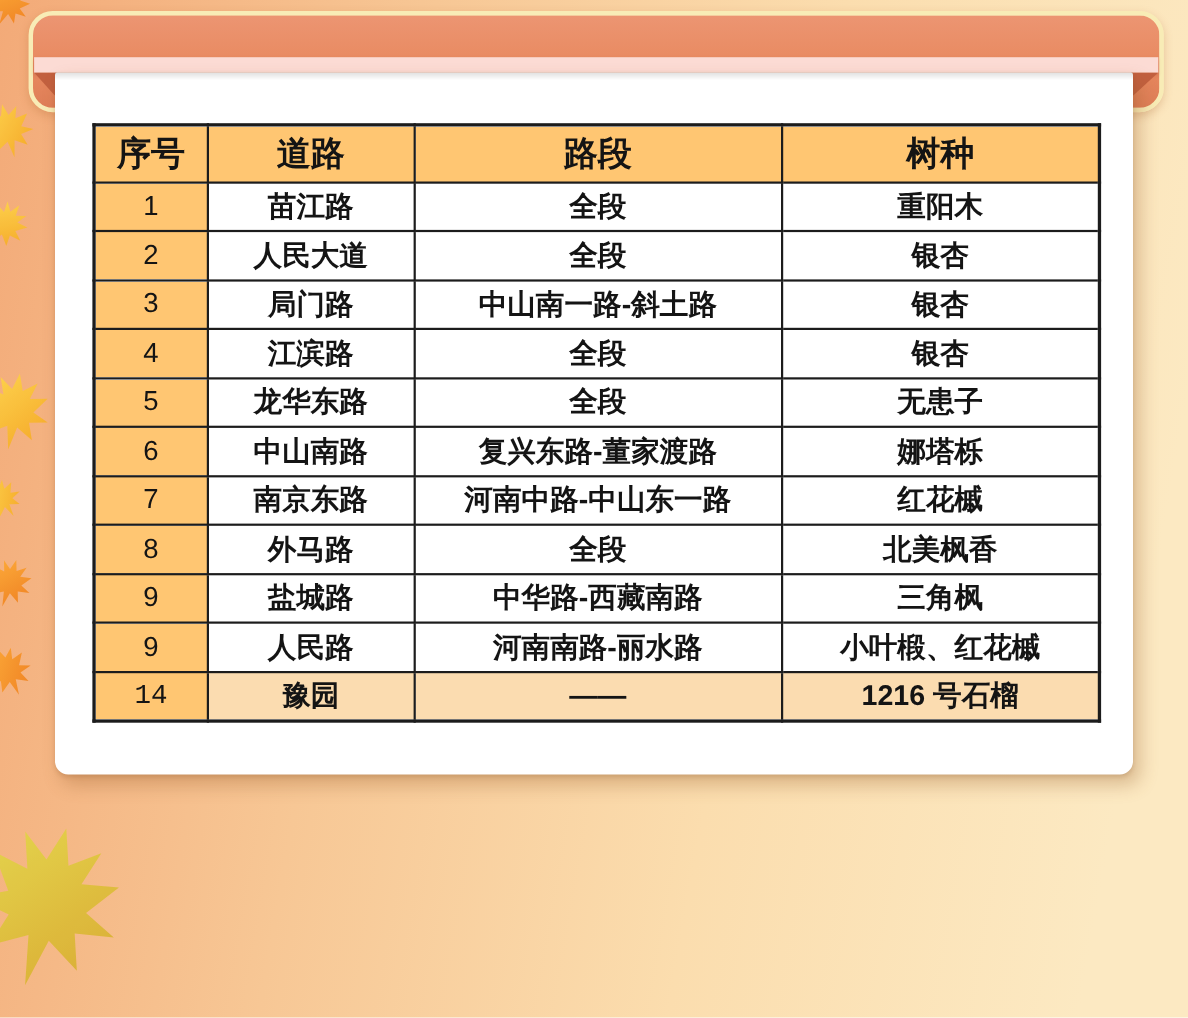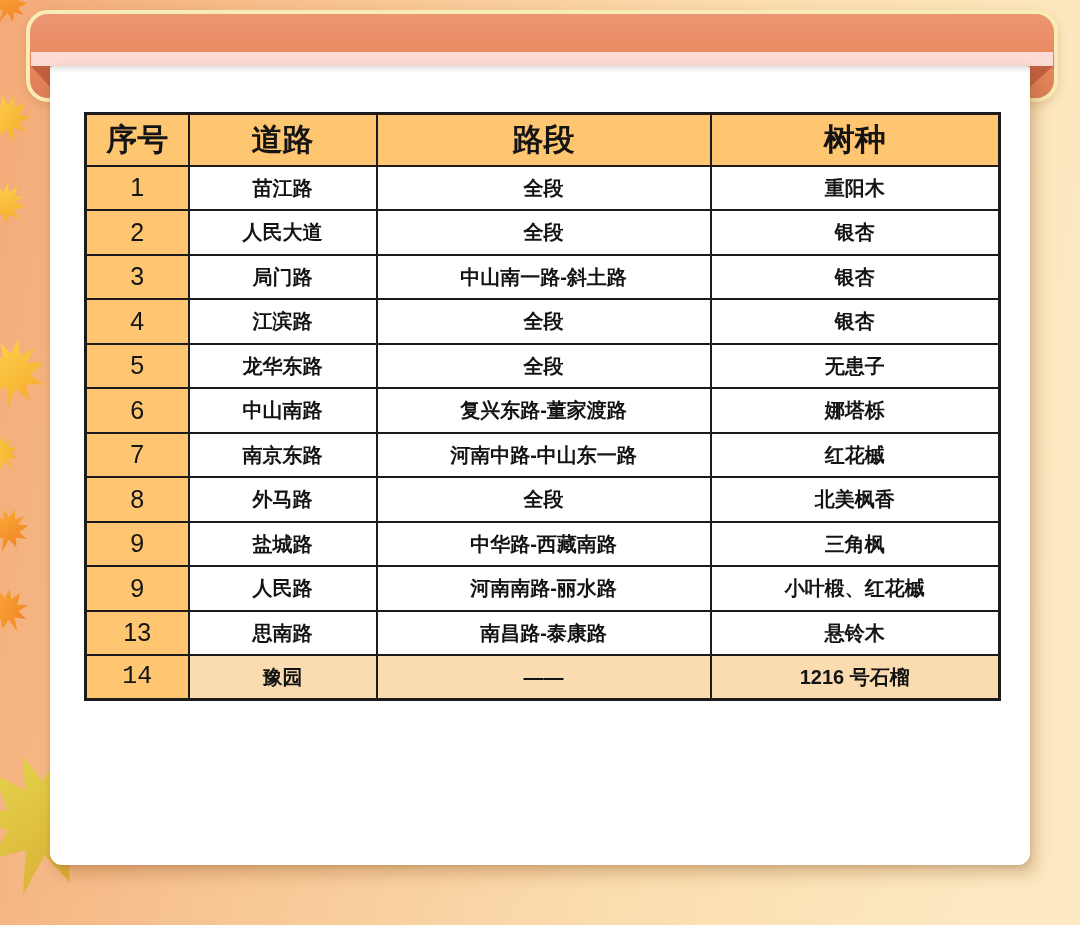--- a/index.html
+++ b/index.html
@@ -47,21 +47,21 @@
     box-shadow:0 2px 3px rgba(130,60,40,.25);
   }
   
   .fold{position:absolute;z-index:3;background:var(--banner-dark);}
   .fold-left{left:31px;top:66px;width:19px;height:21px;clip-path:polygon(0 0,100% 0,100% 100%);}
   .fold-right{left:1030px;top:66px;width:23px;height:21px;clip-path:polygon(0 0,100% 0,0 100%);}
 
   
   .paper{
     position:absolute;z-index:5;
-    left:50px;top:66px;width:980px;height:799px;
+    left:50px;top:66px;width:980px;height:638px;
     background:var(--paper);
     border-radius:2px 2px 12px 12px;
     box-shadow:6px 9px 16px rgba(150,90,40,.32),0 2px 4px rgba(120,70,30,.18);
     padding:46px 0 0 34px;
   }
   .paper::before{
     content:"";position:absolute;left:0;top:0;right:0;height:7px;
     background:linear-gradient(180deg,rgba(0,0,0,.12),rgba(0,0,0,0));
     pointer-events:none;
   }
@@ -81,21 +81,21 @@
   th,td{
     border:2px solid var(--border);
     text-align:center;vertical-align:middle;
     padding:0;line-height:1.1;
     overflow:hidden;white-space:nowrap;
   }
   thead th{
     height:52px;font-size:31px;font-weight:700;
     background:var(--header-bg);
   }
-  tbody td{height:44.5px;font-size:20px;font-weight:600;}
+  tbody td{height:44.5px;font-size:26px;font-weight:600;}
   tbody td.seq{background:var(--header-bg);font-weight:400;font-size:25px;}
   tbody tr.hl td{background:var(--highlight-bg);}
   tbody tr.hl td.seq{background:var(--header-bg);font-family:Liberation Mono, monospace;}
 </style>
 </head>
 <body>
 
 <div class="stage">
 
   <svg width="0" height="0" style="position:absolute" aria-hidden="true">
@@ -218,26 +218,20 @@
     <td>盐城路</td>
     <td>中华路-西藏南路</td>
     <td>三角枫</td>
   </tr>
           <tr>
     <td class="seq">9</td>
     <td>人民路</td>
     <td>河南南路-丽水路</td>
     <td>小叶椴、红花槭</td>
   </tr>
-          <tr>
-    <td class="seq">13</td>
-    <td>思南路</td>
-    <td>南昌路-泰康路</td>
-    <td>悬铃木</td>
-  </tr>
           <tr class="hl">
     <td class="seq">14</td>
     <td>豫园</td>
     <td>——</td>
     <td>1216 号石榴</td>
   </tr>
         </tbody>
     </table>
   </div>
 

